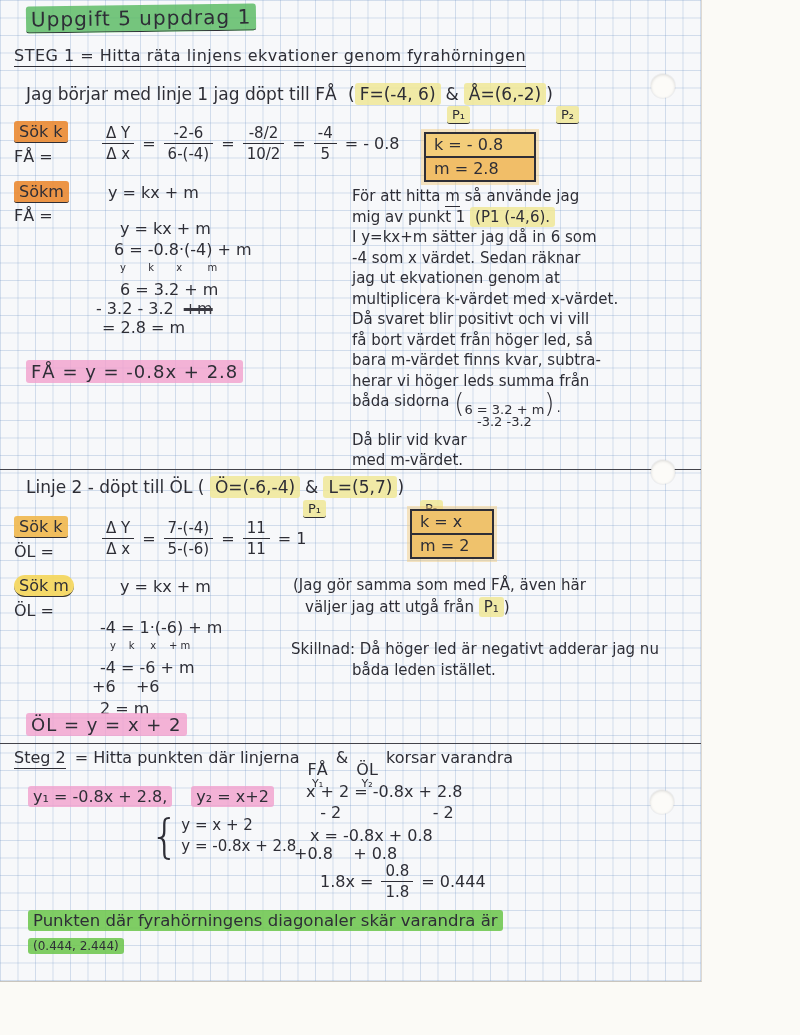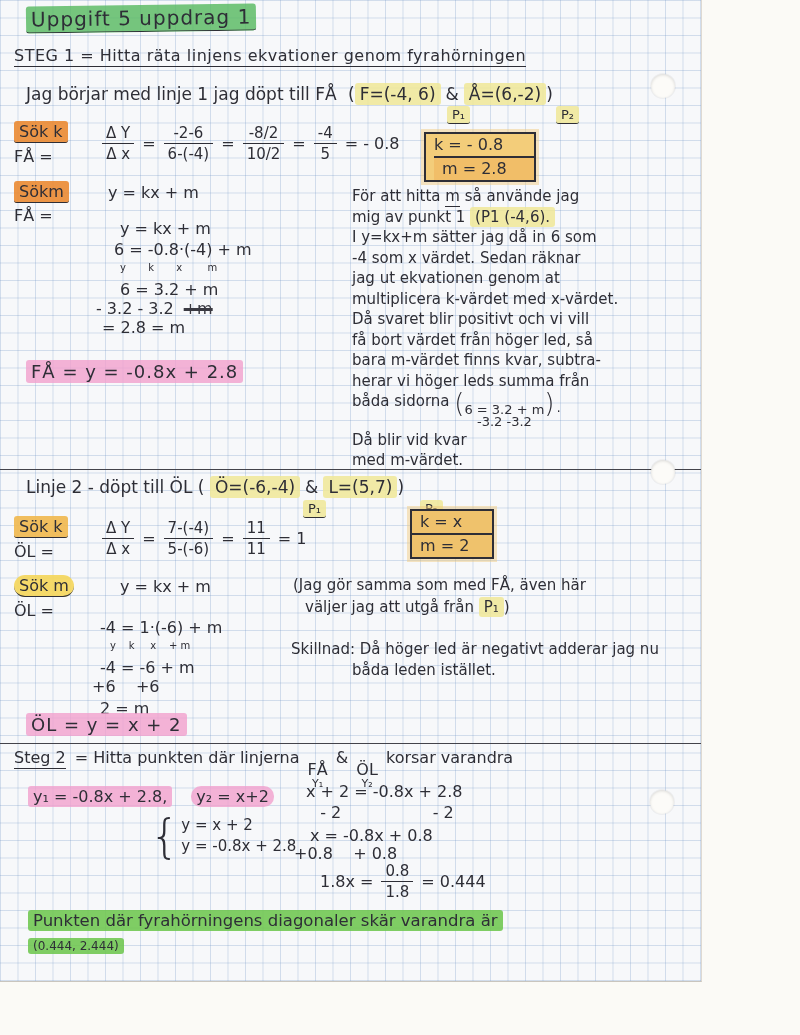--- a/index.html
+++ b/index.html
@@ -91,21 +91,21 @@
         </span>
       <span>=</span>
       <span class="frac">
           <span class="num">-4</span>
           <span class="den">5</span>
         </span>
       <span>= - 0.8</span>
     </div>
     <div class="box" style="left:424px;top:132px;min-width:108px;">
       <div class="row">k = - 0.8</div>
-      <div class="row" style="background:rgba(238,178,90,.55);margin-left:8px;">m =  2.8</div>
+      <div class="row" style="background:rgba(238,178,90,.55);">m =  2.8</div>
     </div>
 
     <div class="abs" style="left:14px;top:182px;"><span class="hl hl-o ul hw16">Sökm</span></div>
     <div class="abs hw16" style="left:14px;top:206px;">FÅ =</div>
     <div class="abs hw16" style="left:108px;top:183px;">y = kx + m</div>
     <div class="abs hw16" style="left:120px;top:219px;">y = kx + m</div>
     <div class="abs hw16" style="left:114px;top:240px;">6 = -0.8·(-4) + m</div>
     <div class="abs tiny pre" style="left:120px;top:262px;">y       k       x        m</div>
     <div class="abs hw16" style="left:120px;top:280px;">6 = 3.2 + m</div>
     <div class="abs hw16" style="left:96px;top:299px;"><span>- 3.2  - 3.2</span><span class="scribble">+m</span></div>
@@ -194,21 +194,21 @@
       <span>&amp;</span>
       <span class="stack">
           <span>ÖL</span>
           <span class="sub">Y₂</span>
         </span>
       <span>korsar varandra</span>
     </div>
 
     <div class="abs hw16" style="left:28px;top:787px;">
       <span class="hl hl-p">y₁ = -0.8x + 2.8,</span>
-      <span class="hl hl-p" style="margin-left:14px;border-radius:10px;">y₂ = x+2</span>
+      <span class="hl hl-p" style="margin-left:14px;">y₂ = x+2</span>
     </div>
 
     <div class="abs" style="left:150px;top:814px;display:flex;align-items:center;">
       <span class="brace">{</span>
       <span style="display:inline-block;margin-left:2px;">
         <span class="hw15" style="display:block;line-height:21px;">y = x + 2</span>
         <span class="hw15" style="display:block;line-height:21px;">y = -0.8x + 2.8</span>
       </span>
     </div>
 

